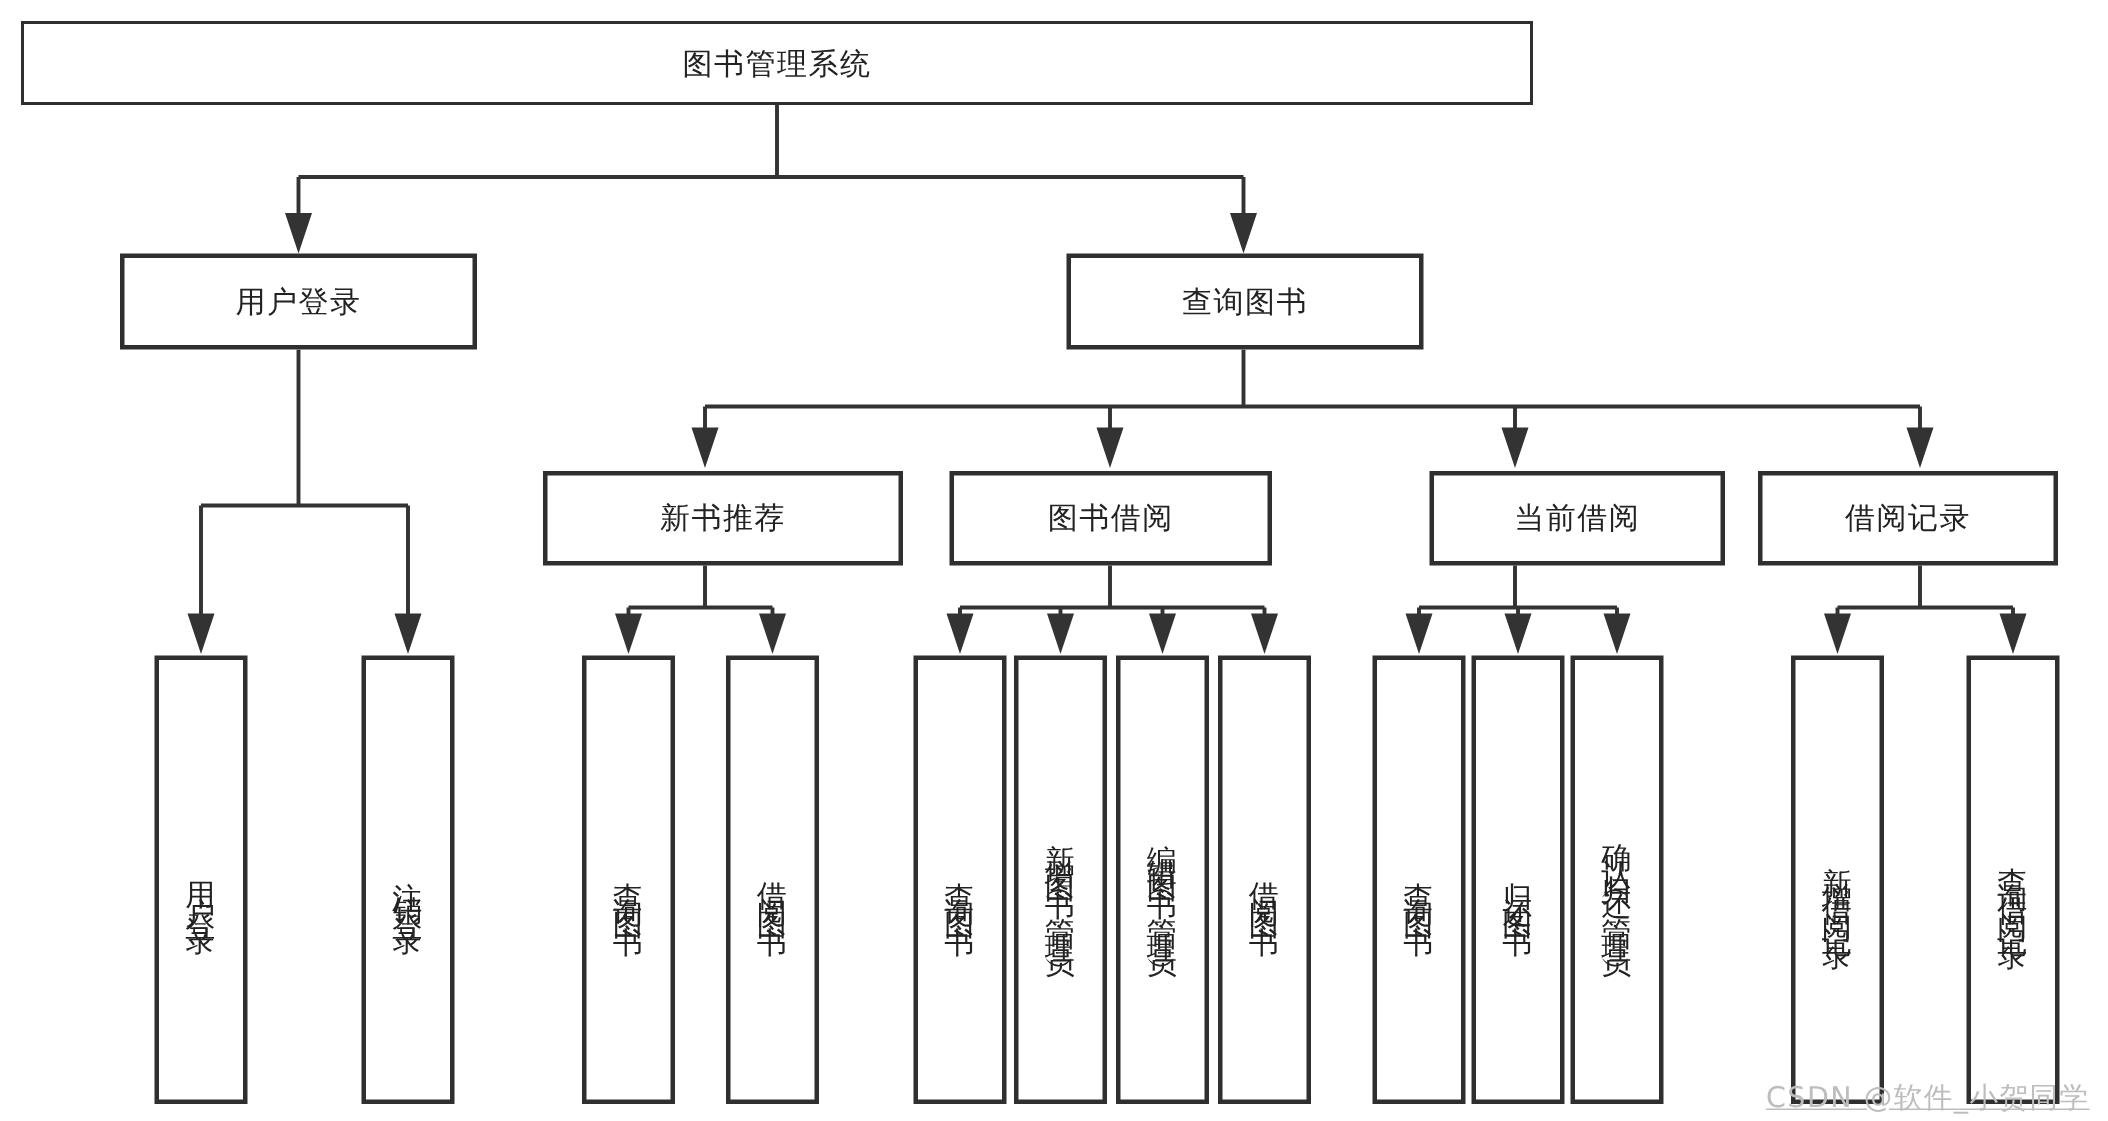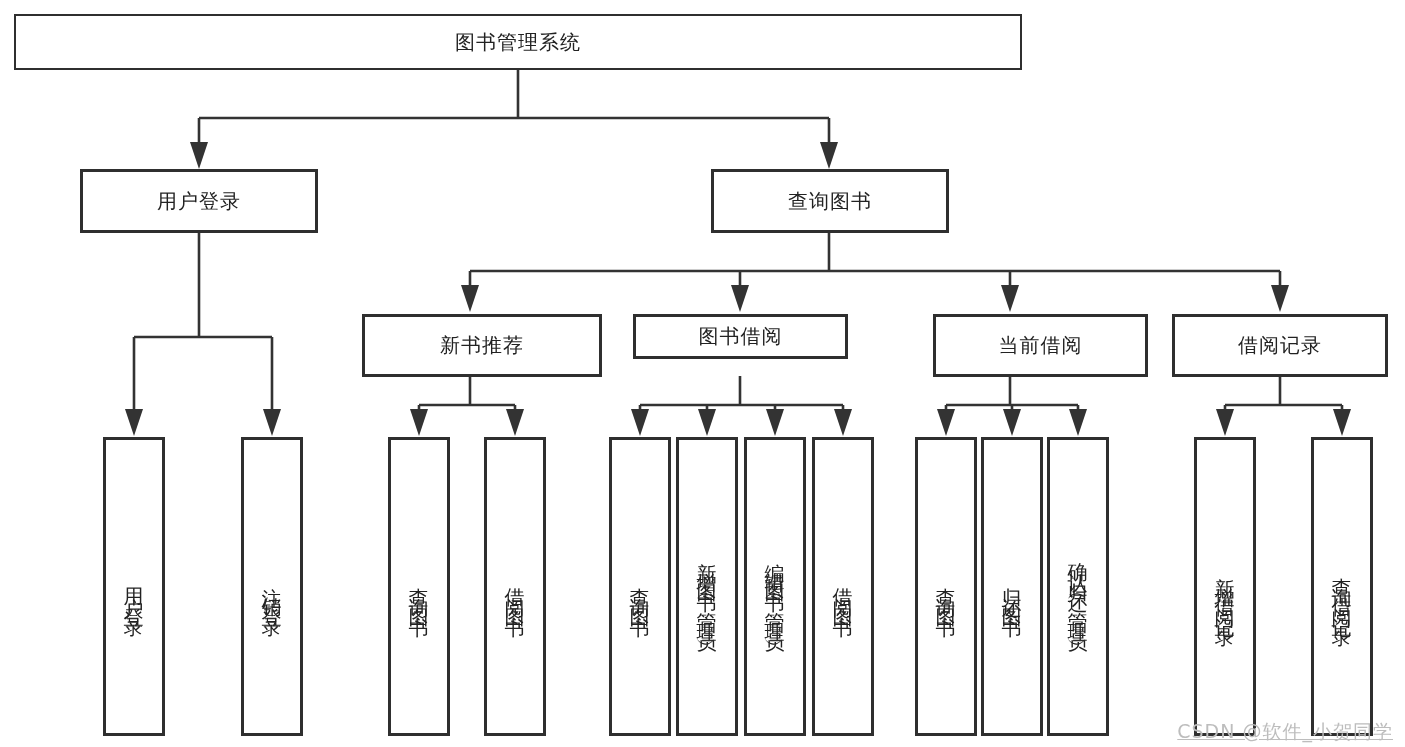--- a/index.html
+++ b/index.html
@@ -115,27 +115,27 @@
   <div class="node" style="left:80px;top:169px;width:238px;height:64px">
     <span>用户登录</span>
   </div>
   <div class="node" style="left:711px;top:169px;width:238px;height:64px">
     <span>查询图书</span>
   </div>
 
   <div class="node" style="left:362px;top:314px;width:240px;height:63px">
     <span>新书推荐</span>
   </div>
-  <div class="node" style="left:633px;top:314px;width:215px;height:45px">
+  <div class="node" style="left:633px;top:314px;width:215px;height:63px">
     <span>图书借阅</span>
   </div>
-  <div class="node" style="left:933px;top:314px;width:215px;height:63px">
+  <div class="node" style="left:953px;top:314px;width:197px;height:63px">
     <span>当前借阅</span>
   </div>
-  <div class="node" style="left:1172px;top:314px;width:216px;height:63px">
+  <div class="node" style="left:1172px;top:314px;width:200px;height:63px">
     <span>借阅记录</span>
   </div>
 
   <div class="node leaf" style="left:103px;top:437px;width:62px;height:299px">
     <span>用户登录</span>
   </div>
   <div class="node leaf" style="left:241px;top:437px;width:62px;height:299px">
     <span>注销登录</span>
   </div>
 

